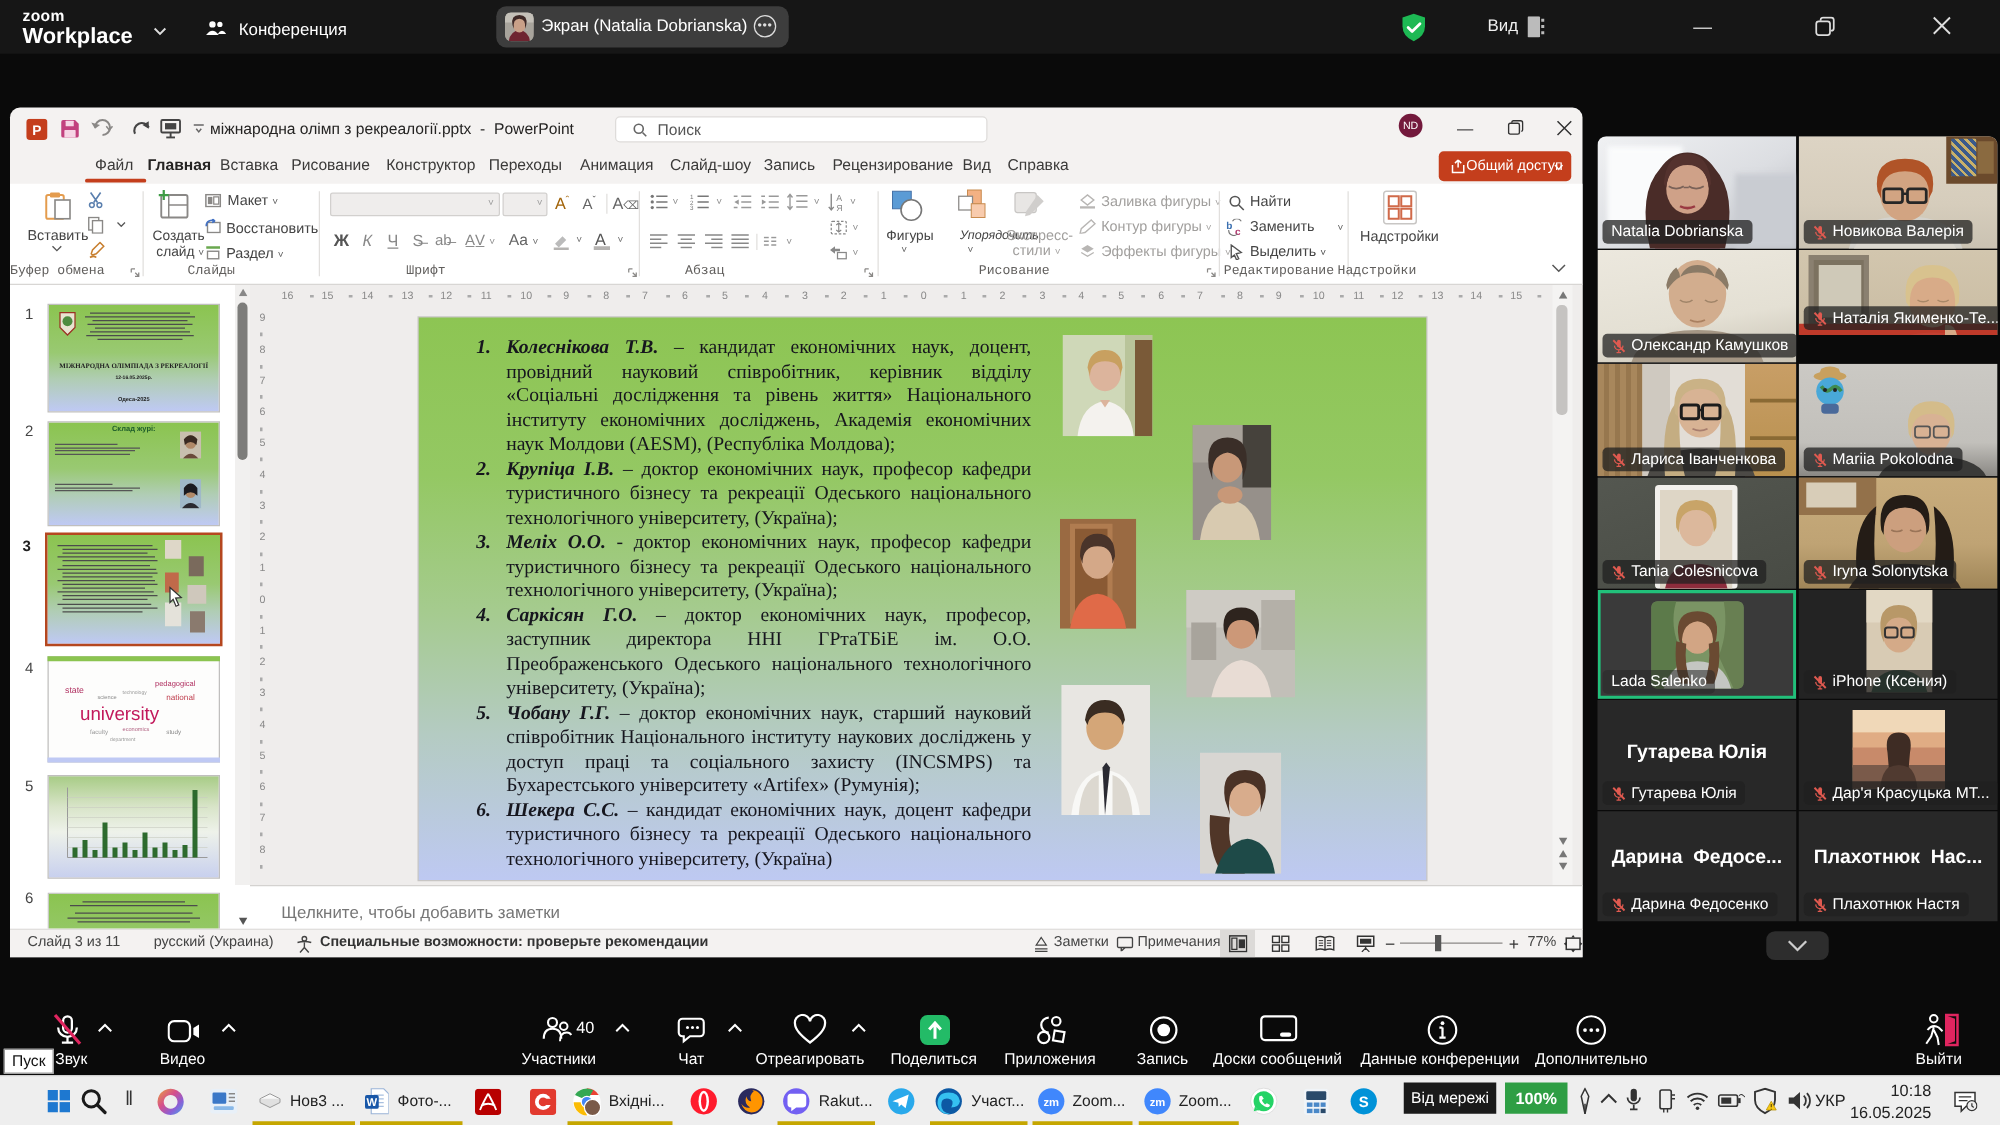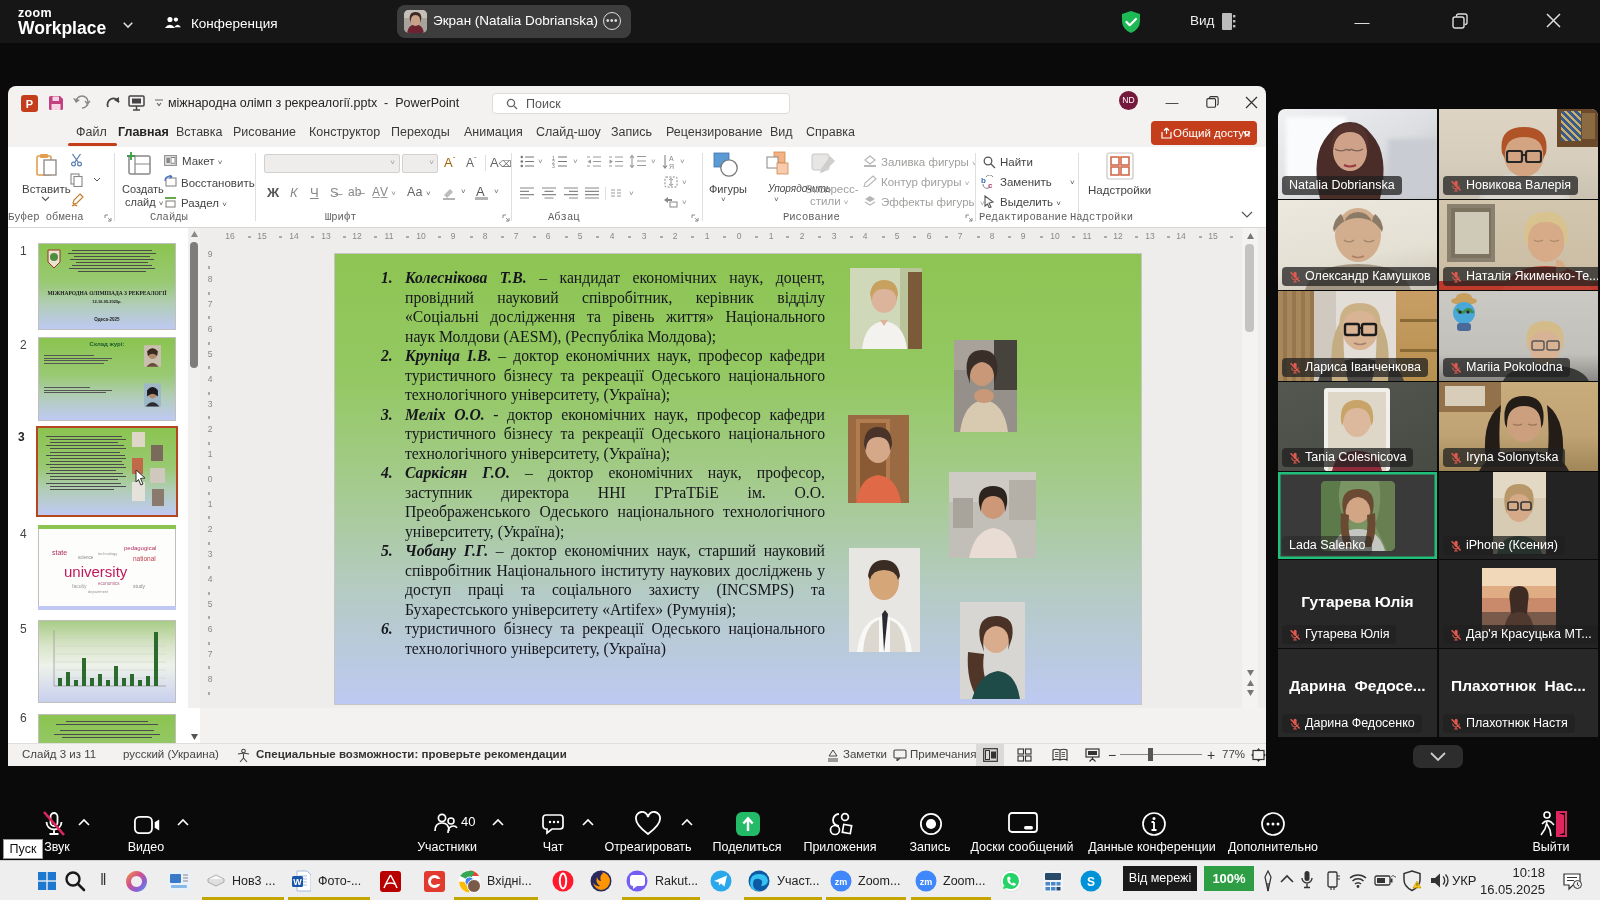--- a/index.html
+++ b/index.html
@@ -652,20 +652,21 @@
               <span class="rtick" style="left:1030px;"></span>
             </div>
           </div>
         <div id="slide">
           <div id="slidetext">
             <div class="sl-item">
                 <span class="sl-num">1.</span>
               <div class="sl-line"><span class="sl-name">Колеснікова Т.В.</span> – кандидат економічних наук, доцент,</div>
               <div class="sl-line">провідний науковий співробітник, керівник відділу</div>
               <div class="sl-line">«Соціальні дослідження та рівень життя» Національного</div>
+              <div class="sl-line">інституту економічних досліджень, Академія економічних</div>
               <div class="sl-last">наук Молдови (AESM), (Республіка Молдова);</div>
             </div>
             <div class="sl-item">
                 <span class="sl-num">2.</span>
               <div class="sl-line"><span class="sl-name">Крупіца І.В.</span> – доктор економічних наук, професор кафедри</div>
               <div class="sl-line">туристичного бізнесу та рекреації Одеського національного</div>
               <div class="sl-last">технологічного університету, (Україна);</div>
             </div>
             <div class="sl-item">
                 <span class="sl-num">3.</span>
@@ -682,20 +683,21 @@
             </div>
             <div class="sl-item">
                 <span class="sl-num">5.</span>
               <div class="sl-line"><span class="sl-name">Чобану Г.Г.</span> – доктор економічних наук, старший науковий</div>
               <div class="sl-line">співробітник Національного інституту наукових досліджень у</div>
               <div class="sl-line">доступ праці та соціального захисту (INCSMPS) та</div>
               <div class="sl-last">Бухарестського університету «Artifex» (Румунія);</div>
             </div>
             <div class="sl-item">
                 <span class="sl-num">6.</span>
+              <div class="sl-line"><span class="sl-name">Шекера С.С.</span> – кандидат економічних наук, доцент кафедри</div>
               <div class="sl-line">туристичного бізнесу та рекреації Одеського національного</div>
               <div class="sl-last">технологічного університету, (Україна)</div>
             </div>
           </div>
           <div id="slidephotos">
             <svg class="abs" style="left:515px;top:14px" width="72" height="81" viewBox="0 0 72 81">
               <rect width="72" height="81" fill="#cfd8b8"></rect>
                 <rect x="50" y="0" width="22" height="81" fill="#b9c49a"></rect>
                 <rect x="58" y="4" width="14" height="77" fill="#7a5a38"></rect>
               <ellipse cx="34" cy="30" rx="13" ry="15" fill="#dcb49c"></ellipse>
@@ -757,20 +759,23 @@
             <path d="M3.5 6 L7 0 H0 Z" fill="#777"></path>
           </svg>
         <svg class="abs" style="left:5px;top:452px" width="7" height="6" viewBox="0 0 7 6">
             <path d="M3.5 0 L7 6 H0 Z" fill="#777"></path>
           </svg>
         <svg class="abs" style="left:5px;top:462px" width="7" height="6" viewBox="0 0 7 6">
             <path d="M3.5 6 L7 0 H0 Z" fill="#777"></path>
           </svg>
       </div>
     </div>
+    <div id="notesbar">
+      <div class="abs" style="left:25px;top:13px;font-size:13.5px;color:#777;">Щелкните, чтобы добавить заметки</div>
+    </div>
     <div id="thumb-extra">
       <div class="abs" style="left:12px;top:3px;font-size:12px;color:#444;">6</div>
       <div class="thumb abs" style="left:30px;top:6px;width:138px;height:29px;overflow:hidden;">
         <div class="abs" style="left:0;top:0;width:138px;height:80px;background:linear-gradient(180deg,#8bc450 0%,#99c972 60%,#b0cdb4 100%);border:1px solid #c0bfbe;"></div>
         <div class="abs" style="left:14px;top:5px;width:110px;">
           <div style="height:1px;background:#4c4c4c;margin:2.2px 14px;"></div>
             <div style="height:1px;background:#4c4c4c;margin:2.2px 4px;"></div>
           <div style="height:1px;background:#4c4c4c;margin:5px 8px 2.2px;"></div>
             <div style="height:1px;background:#4c4c4c;margin:2.2px 2px;"></div>
             <div style="height:1px;background:#4c4c4c;margin:2.2px 10px;"></div>
@@ -877,21 +882,21 @@
         <path d="M41 38 a6 4 0 0 0 10 0 M61 38 a6 4 0 0 0 10 0" stroke="#a08468" stroke-width="1.3" fill="none"></path>
         <path d="M49 54 q6 3 12 0" stroke="#aa8060" stroke-width="1.5" fill="none"></path>
       </svg>
       <div class="nlabel"><svg width="12" height="12" viewBox="0 0 12 12">
             <rect x="4.6" y="0.8" width="3" height="6" rx="1.5" fill="#e05a50"></rect>
             <path d="M2.6 5.5 a3.4 3.4 0 0 0 6.8 0 M6 9 V11 M4.2 11 h3.6" stroke="#e05a50" stroke-width="1" fill="none"></path>
             <path d="M1.6 1.2 L10.6 10.4" stroke="#e05a50" stroke-width="1.5"></path>
           </svg>Олександр Камушков</div>
     </div>
 
-    <div class="tile" style="left:1439px;top:200px;height:90px;">
+    <div class="tile" style="left:1439px;top:200px;height:68px;">
       <div class="abs" style="width:100%;height:100%;background:linear-gradient(180deg,#d2c6ae 0%,#ccbfa6 70%,#c4b89e 100%);"></div>
       <div class="abs" style="left:8px;top:4px;width:48px;height:58px;background:#7c7260;border:4px solid #8a8070;"></div>
       <div class="abs" style="left:16px;top:12px;width:34px;height:42px;background:#cfc9b8;"></div>
       <div class="abs" style="left:0;bottom:0;width:100%;height:9px;background:#bf3a2a;"></div>
       <svg class="abs" style="left:55px;top:4px" width="104" height="86" viewBox="0 0 104 86">
         <path d="M8 86 q8 -24 44 -24 q38 0 46 24 z" fill="#c24032"></path>
         <ellipse cx="52" cy="36" rx="19" ry="22" fill="#d8ab88"></ellipse>
         <path d="M31 38 q-4 -30 21 -30 q25 0 21 30 l-3 4 q2 -24 -18 -24 q-20 0 -18 24 z" fill="#d8c28e"></path>
         <path d="M62 56 q8 -2 10 10 l-10 4 z" fill="#d8ab88"></path>
         <path d="M40 36 a6 4 0 0 0 9 0 M56 36 a6 4 0 0 0 9 0" stroke="#a88868" stroke-width="1.2" fill="none"></path>

